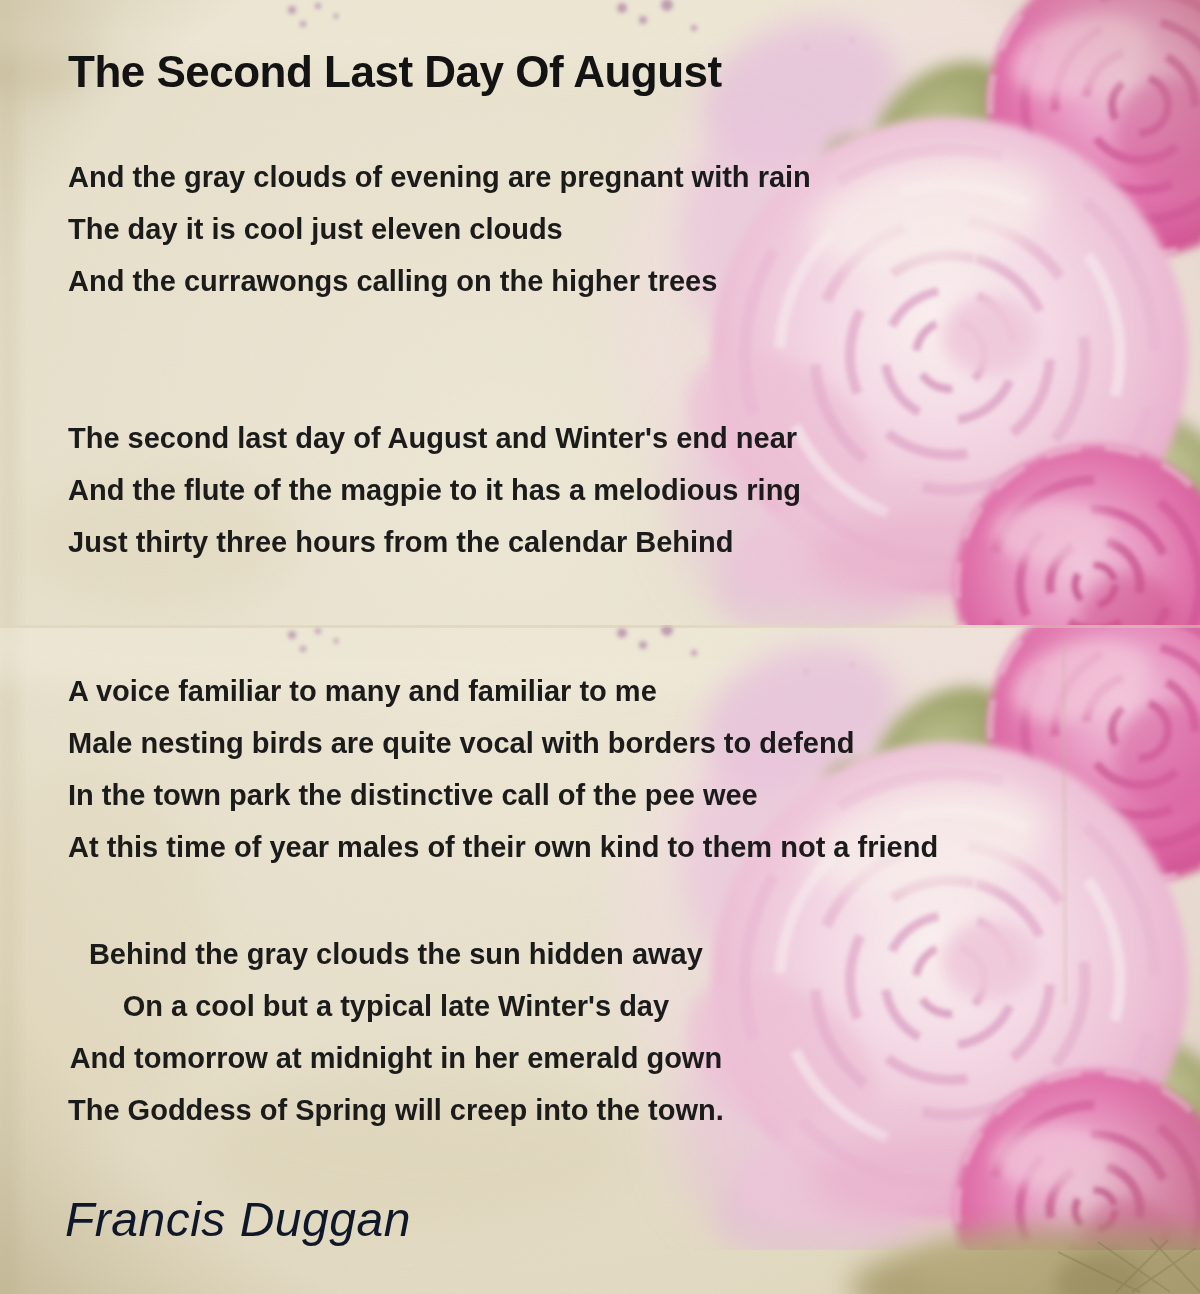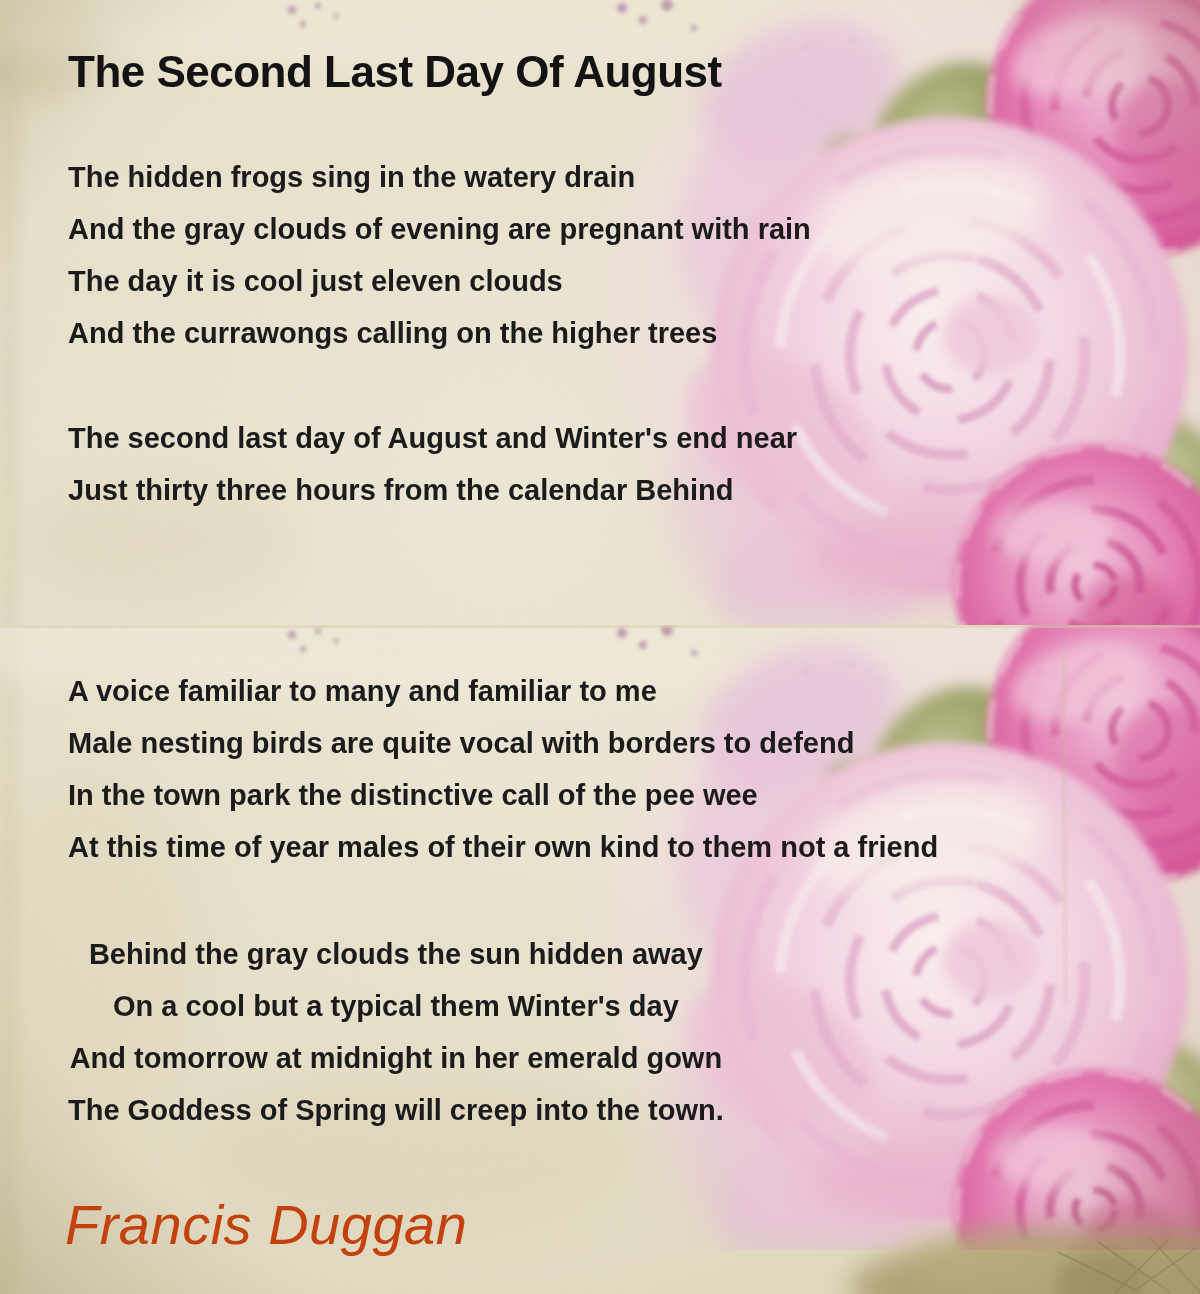--- a/index.html
+++ b/index.html
@@ -24,22 +24,22 @@
     font-size:29px;font-weight:bold;line-height:52px;
     color:#1b1b1b;letter-spacing:0;
     white-space:nowrap;
   }
   .stanza-1{top:151px;}
   .stanza-2{top:412px;}
   .stanza-3{top:665px;}
   .stanza-4{top:928px;text-align:center;}
   .poem-author{
     position:absolute;left:65px;top:1192px;
-    font-size:56px;font-style:italic;font-weight:normal;
-    color:#c2410c;letter-spacing:0.5px;
+    font-size:48px;font-style:italic;font-weight:normal;
+    color:#0f172a;letter-spacing:0.5px;
     white-space:nowrap;
   }
 </style>
 </head>
 <body>
 
 <div class="page">
 
   <svg class="bg-art" xmlns="http://www.w3.org/2000/svg" xmlns:xlink="http://www.w3.org/1999/xlink" width="1200" height="1294" viewBox="0 0 1200 1294" preserveAspectRatio="none" aria-hidden="true">
     <defs>
@@ -209,40 +209,40 @@
     </g>
 
     <rect x="0" y="0" width="1200" height="1294" filter="url(#grain)" opacity="0.55"></rect>
     <rect x="0" y="0" width="1200" height="1294" fill="url(#gVignette)"></rect>
   </svg>
 
   <div class="text-layer">
     <div class="poem-title">The Second Last Day Of August</div>
 
     <div class="stanza stanza-1">
-      <div>The hidden frogs sing in the watery drain</div>
       <div>And the gray clouds of evening are pregnant with rain</div>
       <div>The day it is cool just eleven clouds</div>
       <div>And the currawongs calling on the higher trees</div>
     </div>
 
     <div class="stanza stanza-2">
       <div>The second last day of August and Winter's end near</div>
+      <div>And the flute of the magpie to it has a melodious ring</div>
       <div>Just thirty three hours from the calendar Behind</div>
     </div>
 
     <div class="stanza stanza-3">
       <div>A voice familiar to many and familiar to me</div>
       <div>Male nesting birds are quite vocal with borders to defend</div>
       <div>In the town park the distinctive call of the pee wee</div>
       <div>At this time of year males of their own kind to them not a friend</div>
     </div>
 
     <div class="stanza stanza-4">
       <div>Behind the gray clouds the sun hidden away</div>
-      <div>On a cool but a typical them Winter's day</div>
+      <div>On a cool but a typical late Winter's day</div>
       <div>And tomorrow at midnight in her emerald gown</div>
       <div>The Goddess of Spring will creep into the town.</div>
     </div>
 
     <div class="poem-author">Francis Duggan</div>
   </div>
 </div>
 
 </body></html>

